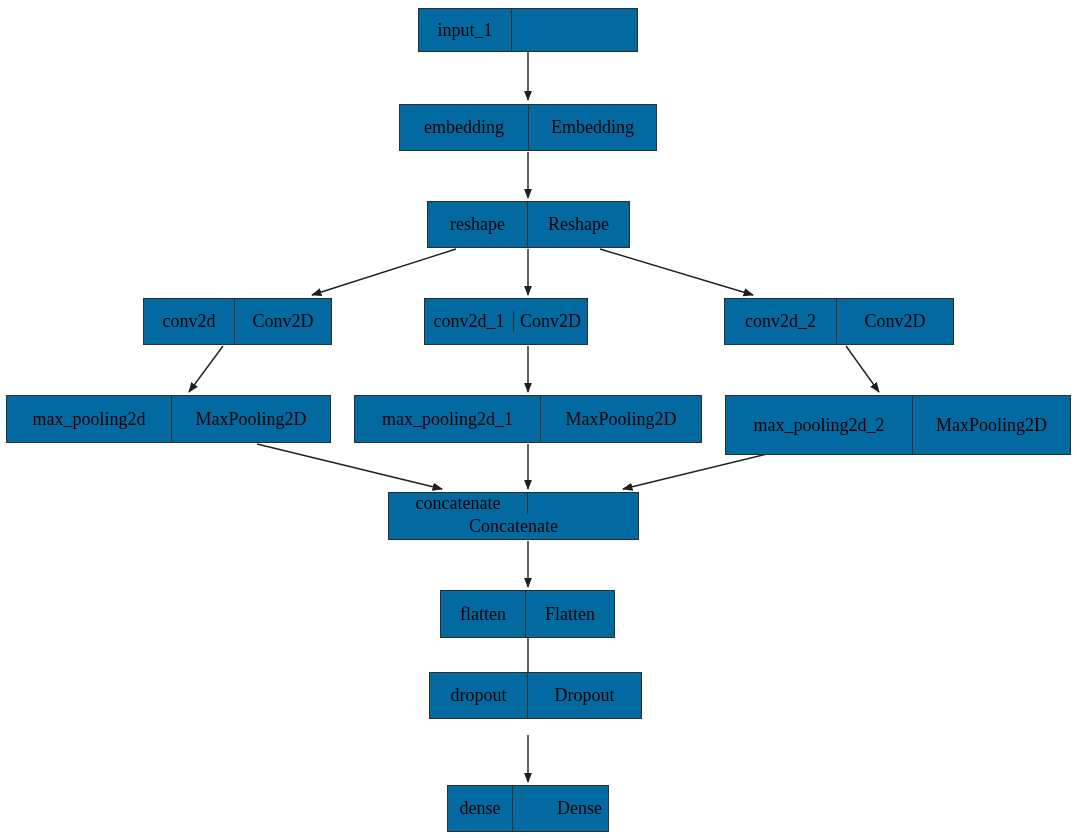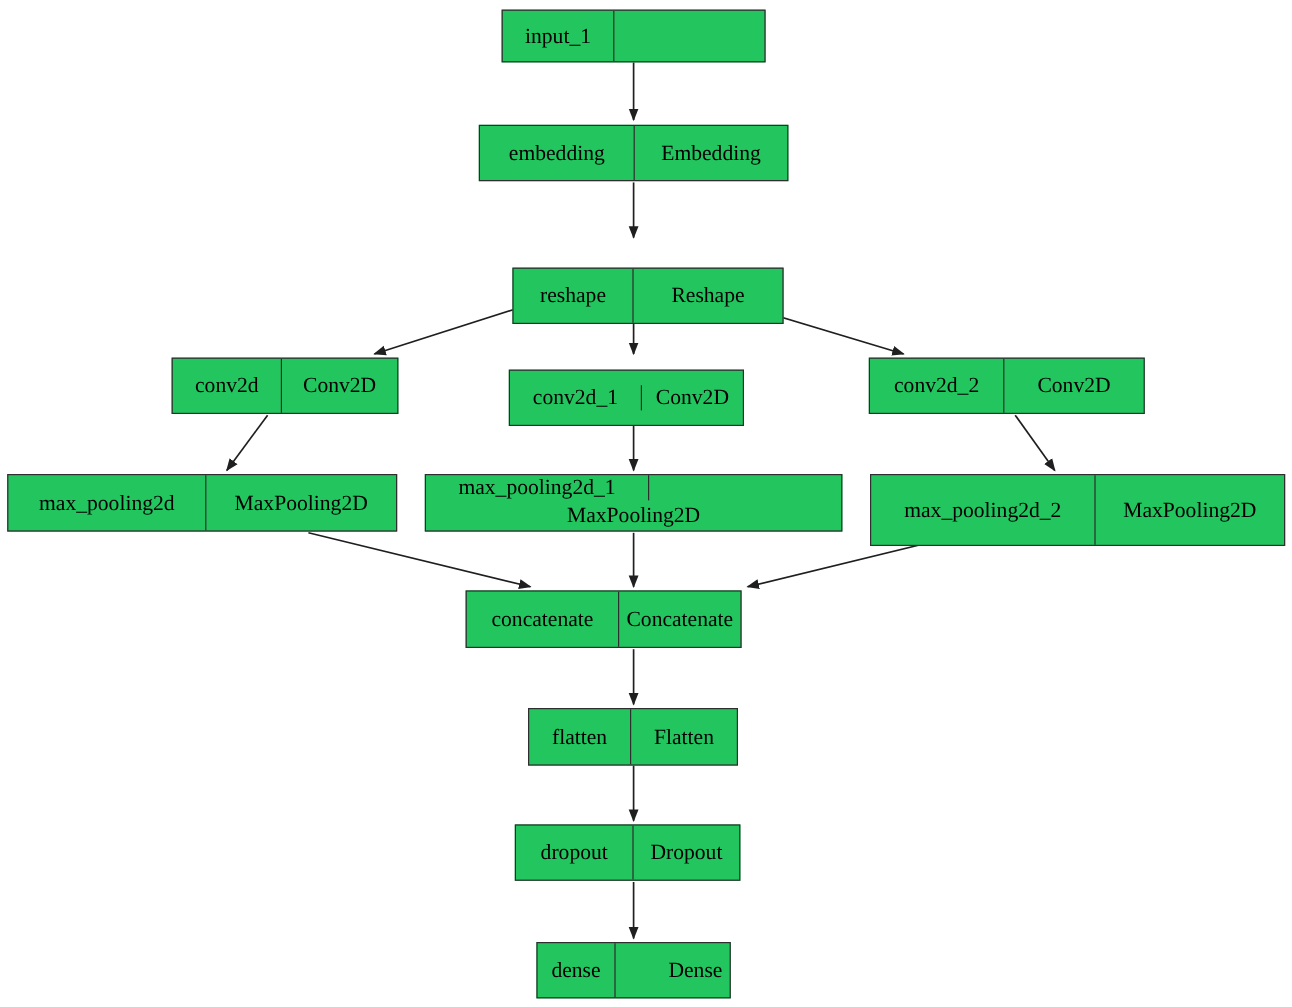--- a/index.html
+++ b/index.html
@@ -19,21 +19,21 @@
     position: absolute;
     left: 0;
     top: 0;
     width: 1077px;
     height: 839px;
   }
   .node {
     position: absolute;
     box-sizing: border-box;
     border: 1.4px solid #2e2e2e;
-    background: #22c55e;
+    background: #0369a1;
     display: flex;
     align-items: stretch;
     font-size: 18px;
     color: #000000;
     white-space: nowrap;
   }
   .cell {
     display: flex;
     align-items: center;
     justify-content: center;
@@ -78,66 +78,66 @@
 
   <div class="node" style="left:418px; top:8px; width:220px; height:44px;">
     <div class="cell first" style="width:93px">input_1</div>
   </div>
 
   <div class="node" style="left:399px; top:104px; width:258px; height:47px;">
     <div class="cell first" style="width:129px">embedding</div>
     <div class="cell second">Embedding</div>
   </div>
 
-  <div class="node" style="left:427px; top:201px; width:226px; height:47px;margin-top:22px;">
+  <div class="node" style="left:427px; top:201px; width:203px; height:47px;">
     <div class="cell first" style="width:100px">reshape</div>
     <div class="cell second">Reshape</div>
   </div>
 
   <div class="node" style="left:143px; top:298px; width:189px; height:47px;">
     <div class="cell first" style="width:91px">conv2d</div>
     <div class="cell second">Conv2D</div>
   </div>
 
-  <div class="node" style="left:424px; top:308px; width:196px; height:47px;align-items:center;">
+  <div class="node" style="left:424px; top:298px; width:164px; height:47px;align-items:center;">
     <div class="cell first" style="width:110px">conv2d_1</div>
     <div class="cell second">Conv2D</div>
   </div>
 
   <div class="node" style="left:724px; top:298px; width:230px; height:47px;">
     <div class="cell first" style="width:112px">conv2d_2</div>
     <div class="cell second">Conv2D</div>
   </div>
 
   <div class="node" style="left:6px; top:395px; width:325px; height:48px;">
     <div class="cell first" style="width:165px">max_pooling2d</div>
     <div class="cell second">MaxPooling2D</div>
   </div>
 
-  <div class="node" style="left:354px; top:395px; width:348px; height:48px;flex-direction:column;">
+  <div class="node" style="left:354px; top:395px; width:348px; height:48px;">
     <div class="cell first" style="width:186px">max_pooling2d_1</div>
     <div class="cell second">MaxPooling2D</div>
   </div>
 
   <div class="node" style="left:725px; top:395px; width:346px; height:60px;">
     <div class="cell first" style="width:187px">max_pooling2d_2</div>
     <div class="cell second">MaxPooling2D</div>
   </div>
 
-  <div class="node" style="left:388px; top:492px; width:230px; height:48px;">
+  <div class="node" style="left:388px; top:492px; width:251px; height:48px;flex-direction:column;">
     <div class="cell first" style="width:139px">concatenate</div>
     <div class="cell second">Concatenate</div>
   </div>
 
   <div class="node" style="left:440px; top:590px; width:175px; height:48px;">
     <div class="cell first" style="width:85px">flatten</div>
     <div class="cell second">Flatten</div>
   </div>
 
-  <div class="node" style="left:429px; top:687px; width:188px; height:47px;">
+  <div class="node" style="left:429px; top:672px; width:213px; height:47px;">
     <div class="cell first" style="width:98px">dropout</div>
     <div class="cell second">Dropout</div>
   </div>
 
   <div class="node" style="left:447px; top:785px; width:162px; height:47px;gap:38px;">
     <div class="cell first" style="width:82px">dense</div>
     <div class="cell second">Dense</div>
   </div>
 
 </div>

